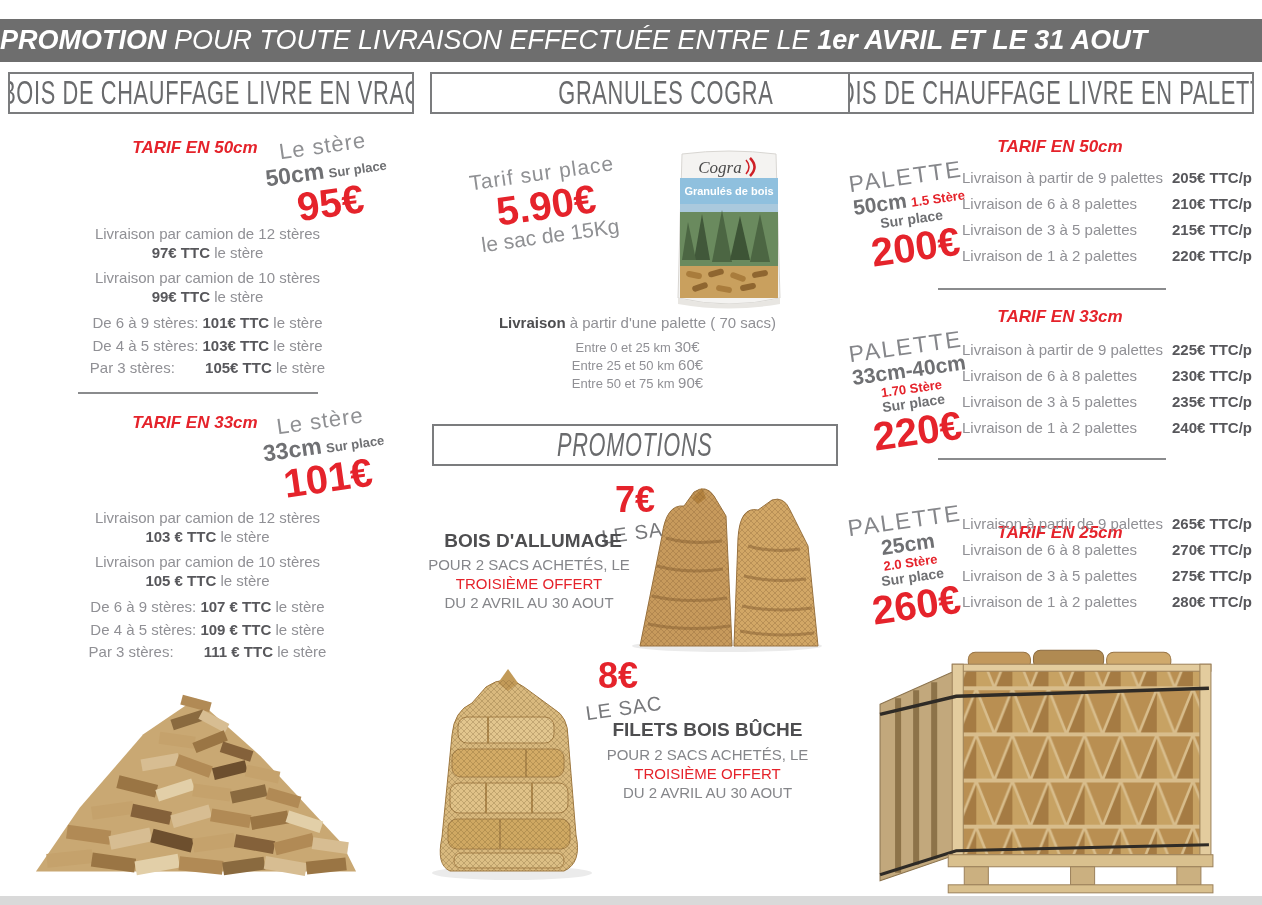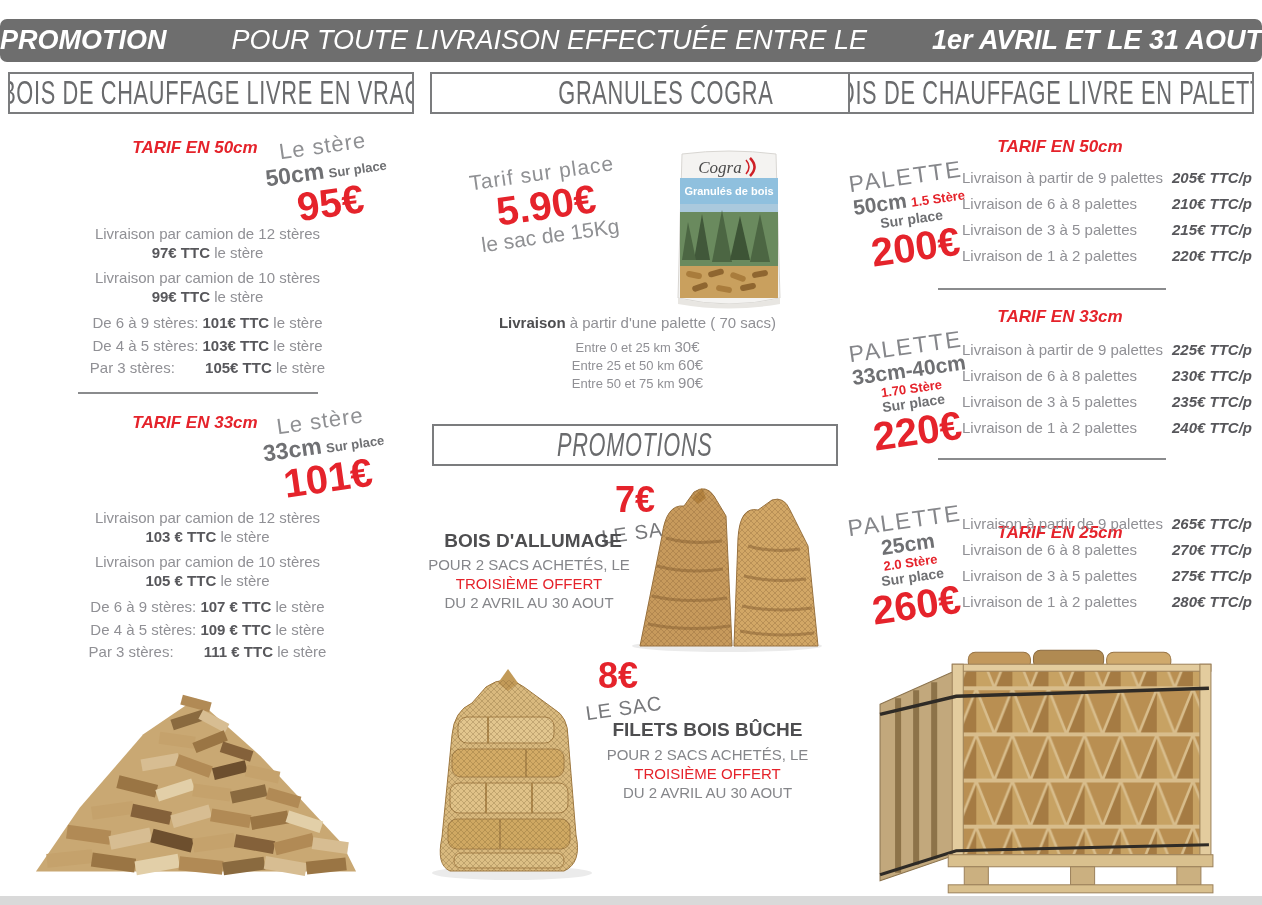--- a/index.html
+++ b/index.html
@@ -1,21 +1,21 @@
 <!DOCTYPE html>
 <html style="--red: #e5232b; --banner: #6e6e6e; --strip: #d9d9d9;"><head>
 <meta charset="utf-8">
 <style>
   html,body{margin:0;padding:0;background:#fff;}
   .page{position:relative;width:1262px;height:905px;background:#fff;overflow:hidden;
         font-family:"Liberation Sans",sans-serif;}
   
   .banner{position:absolute;left:0;top:19px;width:1262px;height:43px;background:var(--banner,#6e6e6e);
-          color:#fff;display:flex;align-items:center;justify-content:space-between;
-          font-style:italic;font-size:27px;white-space:pre;border-radius:7px;}
+          color:#fff;display:flex;align-items:center;justify-content:flex-start;
+          font-style:italic;font-size:27px;white-space:pre;}
   .banner b{font-weight:bold;}
   
   .titlebox{position:absolute;height:38px;border:2px solid #7b7c7e;background:#fff;
             display:flex;align-items:center;justify-content:center;overflow:hidden;}
   .titlebox .t{font-size:33px;color:#6a6b6d;transform:scaleX(.66);white-space:nowrap;letter-spacing:1px;}
   
   .tarif{position:absolute;color:var(--red,#e5232b);font-weight:bold;font-size:17px;text-align:center;font-style:italic;}
   
   .badge{position:absolute;transform:rotate(-8deg);transform-origin:center;text-align:center;line-height:1.08;}
   .badge .l1{font-size:22px;color:#8f9093;letter-spacing:1px;display:block;}
@@ -43,21 +43,21 @@
   .delivery .drow .dp{font-size:15px;}
   
   .promo-price{position:absolute;color:var(--red,#e5232b);font-weight:bold;font-size:36px;text-align:center;line-height:1;}
   .promo-lesac{position:absolute;color:#77787b;font-size:20px;transform:rotate(-8deg);text-align:center;letter-spacing:1px;}
   .promo-name{position:absolute;color:#4e4e50;font-weight:bold;font-size:19px;text-align:center;}
   .promo-conds{position:absolute;text-align:center;font-size:15px;line-height:19px;color:#85868a;}
   .promo-conds .red{color:var(--red,#e5232b);}
   
   .pal-rows{position:absolute;font-size:15px;color:#909095;}
   .pal-row{display:flex;justify-content:space-between;align-items:center;height:26px;}
-  .pal-row b{color:#57575b;white-space:nowrap;font-style:italic;}
+  .pal-row b{color:#57575b;white-space:nowrap;}
   
   .photo{position:absolute;}
   .strip{position:absolute;left:0;top:896px;width:1262px;height:9px;background:var(--strip,#d9d9d9);}
 </style>
 </head>
 <body>
 
 <div class="page">
 
   <div class="banner"><b>PROMOTION</b><span> POUR TOUTE LIVRAISON EFFECTUÉE ENTRE LE </span><b>1er AVRIL ET LE 31 AOUT</b></div>

